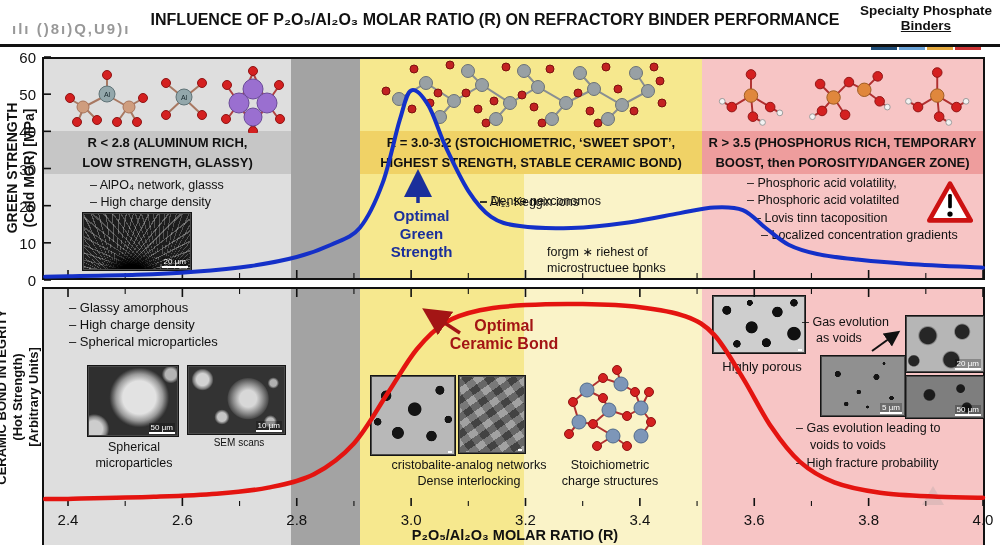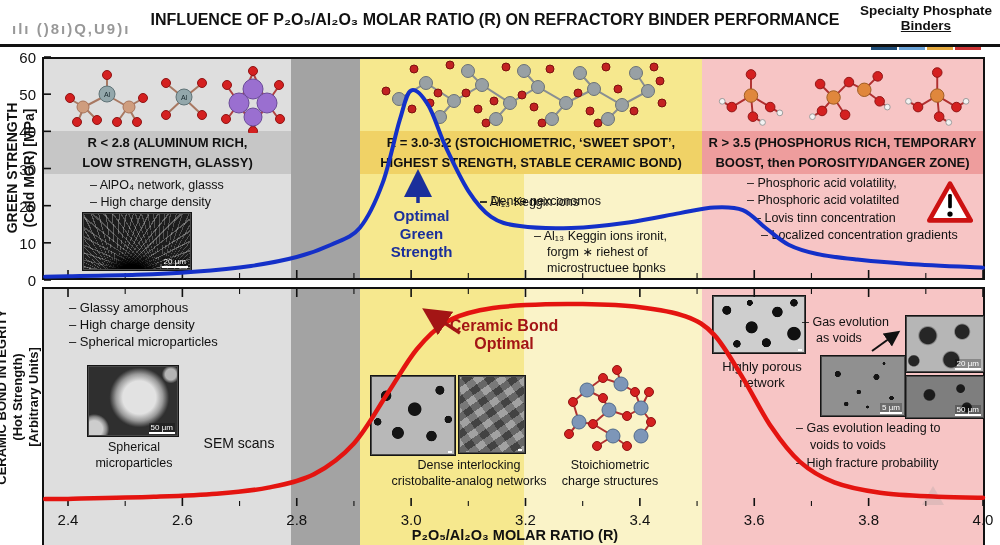--- a/index.html
+++ b/index.html
@@ -187,21 +187,20 @@
       <div>R = 3.0-3.2 (STOICHIOMETRIC, ‘SWEET SPOT’,</div>
       <div>HIGHEST STRENGTH, STABLE CERAMIC BOND)</div>
     </div>
     <div class="abs ann-blue z1" style="left:330px;top:148px;width:95px;">
       <div>Optimal</div>
       <div>Green</div>
       <div>Strength</div>
     </div>
     <div class="bullet z1" style="left:436px;top:134px;">– Dense nexconomos</div>
     <div class="bullet z1" style="left:436px;top:135px;">– Al₁₃ Keggin ions</div>
-    <div class="bullet z1" style="left:490px;top:169px;">– Al₁₃ Keggin ions ironit,</div>
     <div class="bullet z1" style="left:503px;top:185px;">forgm ∗ riehest of</div>
     <div class="bullet z1" style="left:503px;top:201px;">microstructuee bonks</div>
     <svg class="abs z1" style="left:330px;top:0px;" width="300" height="70" viewBox="0 0 300 70">
       <path d="M25,40 L52,24 L80,42 L108,26 L136,44 L164,28 L192,44 L220,30 L248,46 L274,32 M66,58 L80,42 M122,60 L136,44 M178,60 L192,44 M234,60 L248,46 M94,12 L108,26 M150,12 L164,28 M206,14 L220,30 M262,14 L274,32" stroke="#8a8f92" stroke-width="2" fill="none"></path>
       <g fill="#c22222" stroke="#7d1010">
         <circle cx="12" cy="32" r="4"></circle>
           <circle cx="38" cy="50" r="4"></circle>
           <circle cx="40" cy="10" r="4"></circle>
           <circle cx="64" cy="34" r="4"></circle>
           <circle cx="92" cy="34" r="4"></circle>
@@ -246,21 +245,21 @@
           <circle cx="262" cy="14" r="6.5"></circle>
       </g>
     </svg>
 
     <div class="band z1" style="left: 658px; right: 0px; background: rgb(238, 157, 157);">
       <div>R &gt; 3.5 (PHOSPHORUS RICH, TEMPORARY</div>
       <div>BOOST, then POROSITY/DANGER ZONE)</div>
     </div>
     <div class="bullet z1" style="left:703px;top:116px;">– Phosphoric acid volatility,</div>
     <div class="bullet z1" style="left:703px;top:133px;">– Phosphoric acid volatilted</div>
-    <div class="bullet z1" style="left:710px;top:151px;">– Lovis tinn concentration</div>
+    <div class="bullet z1" style="left:710px;top:151px;">– Lovis tinn tacoposition</div>
     <div class="bullet z1" style="left:717px;top:168px;">– Localized concentration gradients</div>
     <svg class="abs z1" style="left:883px;top:122px;" width="46" height="42" viewBox="0 0 40 36">
       <path d="M20 2 L38 34 L2 34 Z" fill="#fff" stroke="#cc1111" stroke-width="4" stroke-linejoin="round"></path>
       <rect x="18.4" y="11" width="3.2" height="12.5" rx="1.2" fill="#000"></rect>
       <circle cx="20" cy="28.5" r="2.3" fill="#000"></circle>
     </svg>
     <svg class="abs z1" style="left:668px;top:2px;" width="270" height="72" viewBox="0 0 280 75">
       <g stroke="#b03030" stroke-width="2" fill="none">
         <path d="M40,36 L40,16 M40,36 L20,48 M20,48 L10,42 M40,36 L60,48 L70,54 M40,36 L42,58 L52,64"></path>
         <path d="M126,38 L142,22 L158,30 M126,38 L112,24 M126,38 L114,52 L104,58 M126,38 L138,56 M158,30 L172,16 M158,30 L174,42 L182,48"></path>
@@ -306,39 +305,42 @@
     <div class="zone" style="left: 316px; width: 342px; background: rgb(246, 232, 142);"></div>
     <div class="zone" style="left: 480px; width: 178px; background: rgb(250, 243, 200);"></div>
     <div class="zone" style="left: 658px; right: 0px; background: rgb(247, 197, 197);"></div>
 
     <div class="bullet z1" style="left:25px;top:10px;font-size:13px;">– Glassy amorphous</div>
     <div class="bullet z1" style="left:25px;top:27px;font-size:13px;">– High charge density</div>
     <div class="bullet z1" style="left:25px;top:44px;font-size:13px;">– Spherical microparticles</div>
     <div class="sem sem-sphere1 z1" style="left:43px;top:76px;width:90px;height:70px;">
       <span class="sbar">50 µm</span>
     </div>
+    <div class="sem sem-sphere2 z1" style="left:143px;top:76px;width:97px;height:68px;">
+      <span class="sbar">10 µm</span>
+    </div>
     <div class="cap z1" style="left:20px;top:150px;width:140px;">
       <div>Spherical</div>
       <div>microparticles</div>
     </div>
-    <div class="cap z1" style="left:140px;top:146px;width:110px;font-size:14px;">SEM scans</div>
+    <div class="cap z1" style="left:140px;top:146px;width:110px;font-size:10px;">SEM scans</div>
 
     <div class="abs ann-red z1" style="left:390px;top:28px;width:140px;">
+      <div>Optimal</div>
       <div>Ceramic Bond</div>
-      <div>Optimal</div>
     </div>
     <div class="sem sem-web z1" style="left:326px;top:86px;width:84px;height:79px;">
       <span class="sbar"></span>
     </div>
     <div class="sem sem-cryst z1" style="left:414px;top:86px;width:66px;height:77px;">
       <span class="sbar"></span>
     </div>
     <div class="cap z1" style="left:300px;top:168px;width:250px;">
+      <div>cristobalite-analog networks</div>
       <div>Dense interlocking</div>
-      <div>cristobalite-analog networks</div>
     </div>
     <svg class="abs z1" style="left:513px;top:73px;" width="100" height="92" viewBox="0 0 100 92">
       <path d="M30,28 L46,16 L64,22 M30,28 L46,36 L52,48 M64,22 L78,30 L84,46 M30,28 L16,40 L22,60 M52,48 L70,54 L84,46 M22,60 L36,62 L56,74 M56,74 L70,84 M84,74 L94,60 L84,46 M52,48 L36,62 M64,22 L60,8 M84,46 L92,30 M22,60 L12,72 M56,74 L40,84" stroke="#b03030" stroke-width="2" fill="none"></path>
       <g fill="#d42020" stroke="#8f1414">
         <circle cx="46" cy="16" r="4.5"></circle>
           <circle cx="78" cy="30" r="4.5"></circle>
           <circle cx="46" cy="36" r="4.5"></circle>
           <circle cx="16" cy="40" r="4.5"></circle>
           <circle cx="70" cy="54" r="4.5"></circle>
           <circle cx="36" cy="62" r="4.5"></circle>
@@ -364,21 +366,20 @@
       <div>charge structures</div>
     </div>
 
     <div class="sem sem-pore1 z1" style="left:668px;top:6px;width:92px;height:57px;">
       <span class="sbar"></span>
     </div>
     <div class="bullet z1" style="left:758px;top:25px;">– Gas evolution</div>
     <div class="bullet z1" style="left:772px;top:41px;">as voids</div>
     <div class="cap z1" style="left:648px;top:70px;width:140px;font-size:13px;">
       <div>Highly porous</div>
-      <div>network</div>
     </div>
     <div class="sem sem-pore2 z1" style="left:776px;top:66px;width:84px;height:60px;">
       <span class="sbar">5 µm</span>
     </div>
     <div class="sem sem-pore3 z1" style="left:861px;top:26px;width:78px;height:56px;">
       <span class="sbar">20 µm</span>
     </div>
     <div class="sem sem-pore4 z1" style="left:861px;top:86px;width:78px;height:42px;">
       <span class="sbar">50 µm</span>
     </div>

